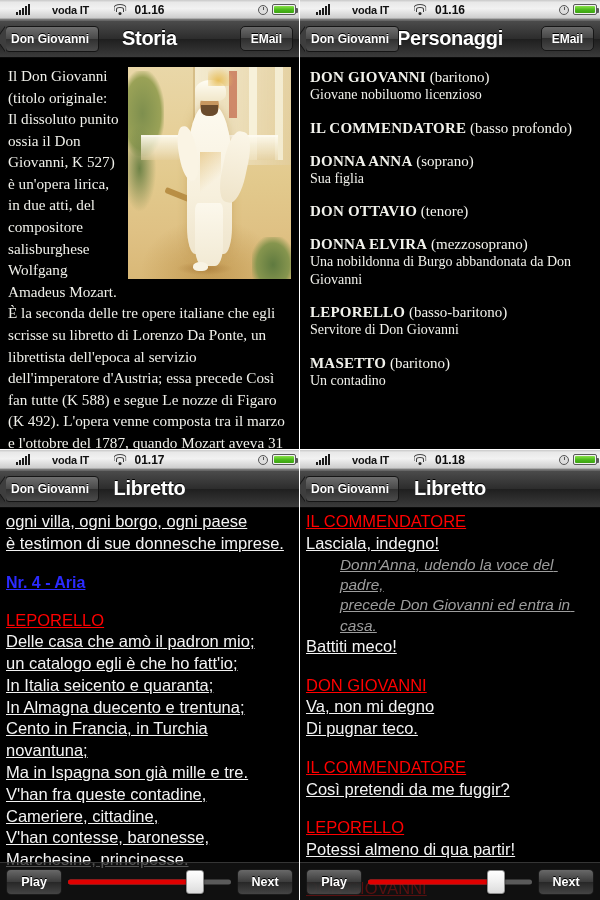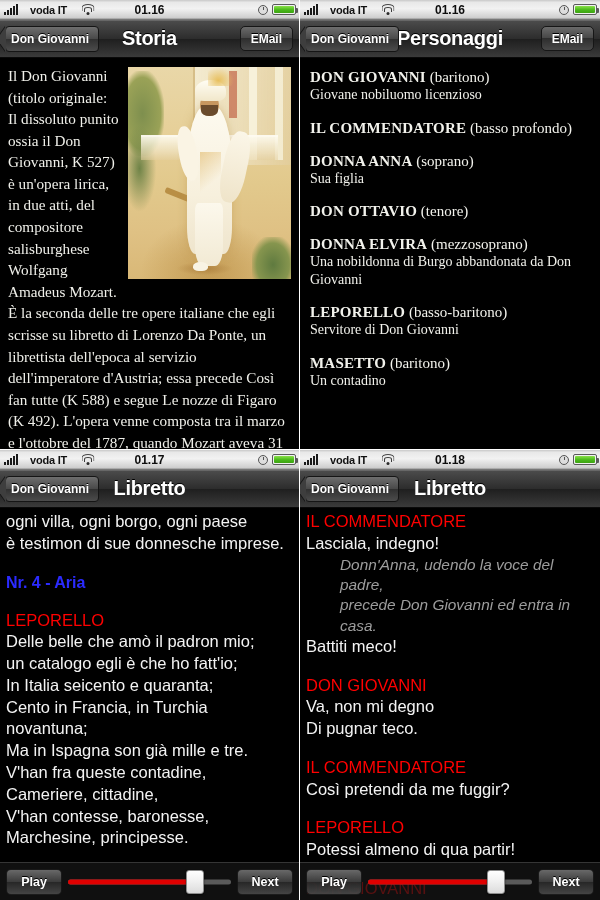--- a/index.html
+++ b/index.html
@@ -12,21 +12,21 @@
 
   .vdiv, .hdiv { background:#ffffff; }
 
   .panel { position:relative; background:#000; overflow:hidden; }
 
   
   .statusbar { height:20px; width:100%;
     background:linear-gradient(to bottom,#c8c8c8 0%,#e8e8e8 12%,#f2f2f2 45%,#cfcfcf 92%,#9a9a9a 100%);
     display:flex; align-items:center; position:relative;
     border-bottom:1px solid #777; }
-  .sb-left { display:flex; align-items:center; gap:12px; padding-left:4px; }
+  .sb-left { display:flex; align-items:center; gap:22px; padding-left:16px; }
   .bars { display:flex; align-items:flex-end; gap:1px; height:10px; }
   .bars i { width:2px; background:#1a1a1a; display:block; border-radius:0; }
   .bars i:nth-child(1){height:3px;} .bars i:nth-child(2){height:5px;}
   .bars i:nth-child(3){height:7px;} .bars i:nth-child(4){height:9px;}
   .bars i:nth-child(5){height:11px;}
   .carrier { font-size:11px; font-weight:bold; color:#111; letter-spacing:-0.2px; }
   .wifi { width:14px; height:11px; position:relative; margin-left:2px; }
   .wifi span { position:absolute; left:50%; transform:translateX(-50%);
      border:1.6px solid #2a2a2a; border-bottom:none; border-radius:50% 50% 0 0; }
   .wifi span:nth-child(1){ width:13px;height:7px; top:0; opacity:.85;}
@@ -132,21 +132,21 @@
     color:#f2f2ec; }
   .p-role { margin-bottom:0px; font-size:15px; }
   .p-role .nm { font-weight:bold; letter-spacing:0.2px; }
   .p-role .vc { font-weight:normal; }
   .p-desc { font-size:14px; line-height:1.25; margin-bottom:16px; }
   .p-nodesc { margin-bottom:16px; }
 
   
   .libretto { padding:2px 6px 0 6px; font-family:"Liberation Sans", sans-serif;
     font-size:16.5px; line-height:1.32; color:#f3f3f3; }
-  .lib-line { white-space:pre-wrap; }
+  .lib-line { white-space:pre-wrap;text-decoration:underline; }
   .lib-speaker { color:#ff0000; }
   .lib-heading { color:#2b2bff; font-weight:bold; font-size:16px; }
   .lib-stage { color:#9d9d9d; font-style:italic; padding-left:34px; font-size:15.4px; }
   .lib-blank { height:17px; }
 
   
   .toolbar { position:absolute; left:0; right:0; bottom:0; height:38px;
     background:rgba(22,22,22,0.72);
     display:flex; align-items:center; padding:16px 6px; gap:6px;
     border-top:1px solid rgba(90,90,90,0.5); }
@@ -305,23 +305,24 @@
         <div class="nav-title">Libretto</div>
       </div>
       <div class="content">
         <div class="libretto">
           <div class="lib-line">ogni villa, ogni borgo, ogni paese</div>
           <div class="lib-line">è testimon di sue donnesche imprese.</div>
           <div class="lib-blank"></div>
           <div class="lib-line lib-heading">Nr. 4 - Aria</div>
           <div class="lib-blank"></div>
           <div class="lib-line lib-speaker">LEPORELLO</div>
-          <div class="lib-line">Delle belle che amò il padron mio;</div>
+          <div class="lib-line">Delle casa che amò il padron mio;</div>
           <div class="lib-line">un catalogo egli è che ho fatt'io;</div>
           <div class="lib-line">In Italia seicento e quaranta;</div>
+          <div class="lib-line">In Almagna duecento e trentuna;</div>
           <div class="lib-line">Cento in Francia, in Turchia</div>
           <div class="lib-line">novantuna;</div>
           <div class="lib-line">Ma in Ispagna son già mille e tre.</div>
           <div class="lib-line">V'han fra queste contadine,</div>
           <div class="lib-line">Cameriere, cittadine,</div>
           <div class="lib-line">V'han contesse, baronesse,</div>
           <div class="lib-line">Marchesine, principesse.</div>
         </div>
         <div class="toolbar">
           <div class="tb-btn">Play</div>

